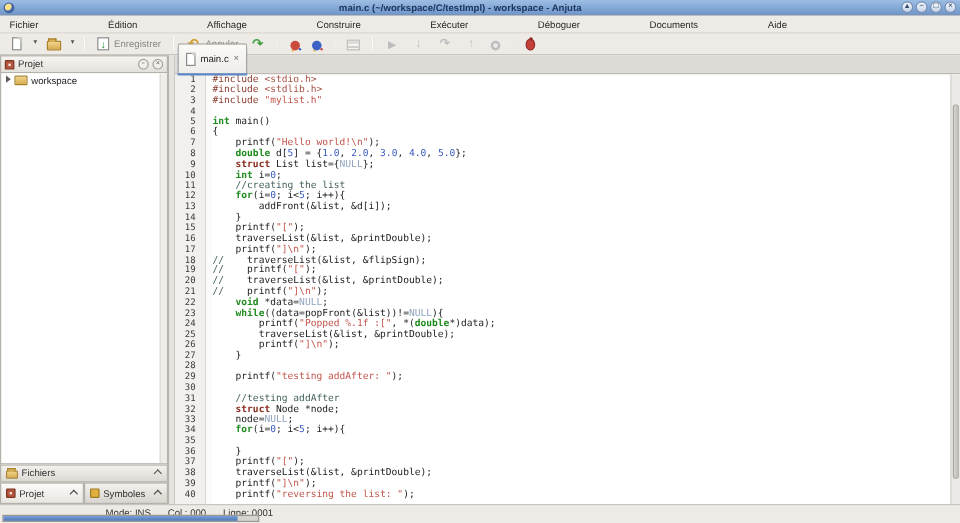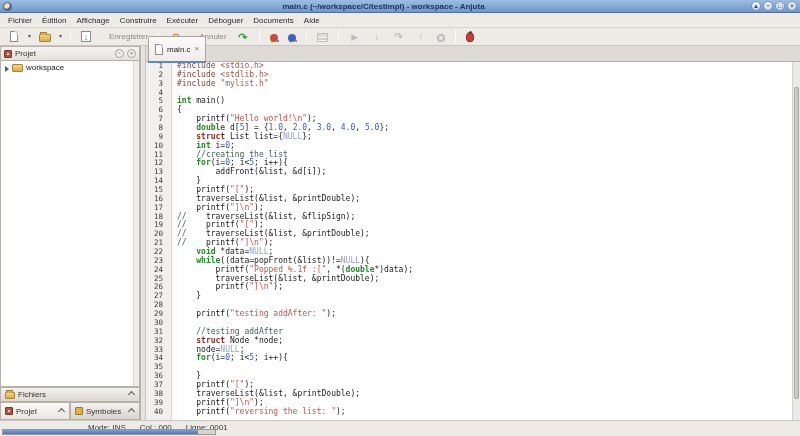--- a/index.html
+++ b/index.html
@@ -9,26 +9,26 @@
   .window { position:absolute; inset:0; display:flex; flex-direction:column; }
 
   
   .titlebar { height:13px; background:linear-gradient(#9dbde4,#6f97c9); display:flex; align-items:center; padding:0 3px; border-bottom:1px solid #52709c;gap:22px; }
   .app-icon { width:9px; height:9px; border-radius:50%; background:radial-gradient(circle at 35% 35%, #ffe28a 0 40%, #3b66a8 60%); border:1px solid #44609a; margin-right:4px; flex:0 0 auto; }
   .title { flex:1; text-align:center; font-size:8px; font-weight:bold; color:#1c3560; white-space:nowrap; overflow:hidden; }
   .win-controls { display:flex; gap:2px; }
   .wbtn { width:10px; height:10px; border-radius:50%; background:linear-gradient(#f4f8fc,#c2d3e9); border:1px solid #7a92b5; font-size:7px; line-height:8px; text-align:center; color:#2f4366; }
 
   
-  .menubar { height:15px; background:#eeebe7; border-bottom:1px solid #d8d4cf; display:flex; align-items:center; padding:0 3px; }
+  .menubar { height:15px; background:#eeebe7; border-bottom:1px solid #d8d4cf; display:flex; align-items:center; padding:0 3px;gap:48px; }
   .mi { font-size:8px; color:#2a2a2a; padding:2px 5px; white-space:nowrap; }
 
   
   .toolbar { height:18px; background:#eeebe7; border-bottom:1px solid #c9c5bf; display:flex; align-items:center; padding:0 4px; gap:2px; }
-  .tbbtn { display:flex; align-items:center; gap:18px; padding:1px 3px; border:1px solid transparent; border-radius:2px; height:30px; }
+  .tbbtn { display:flex; align-items:center; gap:4px; padding:1px 3px; border:1px solid transparent; border-radius:2px; height:30px; }
   .tbbtn.dd { padding:1px 1px; }
   .tbbtn.dis { opacity:.45; filter:grayscale(.6); }
   .tblabel { font-size:8px; color:#8a8680; white-space:nowrap; }
   .ddarrow { font-size:6px; color:#555; line-height:13px; }
   .tbsep { width:1px; height:13px; background:#c6c2bc; border-right:1px solid #fbfaf8; margin:0 4px; }
 
   .ic { display:inline-block; position:relative; width:12px; height:12px; font-size:10px; line-height:12px; text-align:center; }
   .ic-doc { width:8px; height:11px; background:#fff; border:1px solid #8a8a8a; margin:0 2px; }
   .ic-doc::before { content:""; position:absolute; right:-1px; top:-1px; border:2px solid transparent; border-top-color:#cfcdc9; border-right-color:#cfcdc9; }
   .ic-folder { width:12px; height:8px; background:linear-gradient(#f0d28a,#d9ae53); border:1px solid #a8842f; margin-top:3px; border-radius:1px; }
@@ -53,21 +53,21 @@
 
   .sidebar { width:141px; display:flex; flex-direction:column; border-right:1px solid #b5b1ab; background:#eeebe7; }
   .panel-header { height:15px; background:linear-gradient(#f6f4f1,#e4e1db); border:1px solid #b5b1ab; display:flex; align-items:center; padding:0 3px; gap:3px; }
   .panel-title { font-size:8px; color:#333; flex:1; }
   .hbtn { width:9px; height:9px; border-radius:50%; border:1px solid #a5a19b; background:#f2f0ec; font-size:6px; line-height:7px; text-align:center; color:#666; }
   .ic-project { width:8px; height:8px; background:#b5543e; border:1px solid #7c3626; border-radius:1px; }
   .ic-project::before { content:""; position:absolute; left:2px; top:2px; width:2px; height:2px; background:#f3e3d9; }
   .ic-symbols { width:8px; height:8px; background:#e0b13e; border:1px solid #9c7a22; border-radius:1px; }
 
   .tree { flex:1; background:#fff; border:1px solid #b5b1ab; border-top:none; position:relative; overflow:hidden; }
-  .tree-item { display:flex; align-items:flex-end; gap:3px; padding:2px 2px; }
+  .tree-item { display:flex; align-items:flex-start; gap:3px; padding:2px 2px; }
   .expander { width:0; height:0; border-left:4px solid #5a5a5a; border-top:3px solid transparent; border-bottom:3px solid transparent; margin-left:2px; }
   .tree-folder { position:relative; width:11px; height:8px; background:linear-gradient(#f0d28a,#d9ae53); border:1px solid #a8842f; border-radius:1px; }
   .tree-label { font-size:8px; color:#1a1a1a; }
   .tree-scrollbar { position:absolute; right:0; top:0; bottom:0; width:6px; background:#efedea; border-left:1px solid #dddad5; }
 
   .dockbar { height:15px; background:linear-gradient(#f4f2ef,#dcd8d2); border:1px solid #b5b1ab; display:flex; align-items:center; gap:3px; padding:0 4px; }
   .dockbar .lbl { font-size:8px; color:#333; flex:1; white-space:nowrap; overflow:hidden; }
   .chev { width:5px; height:5px; border-left:1px solid #555; border-top:1px solid #555; transform:rotate(45deg); margin-right:1px; flex:0 0 auto; }
   .bottom-tabs { height:18px; display:flex; }
   .btab { flex:1; display:flex; align-items:center; gap:3px; padding:0 4px; border:1px solid #b5b1ab; background:linear-gradient(#f4f2ef,#d8d4ce); }

